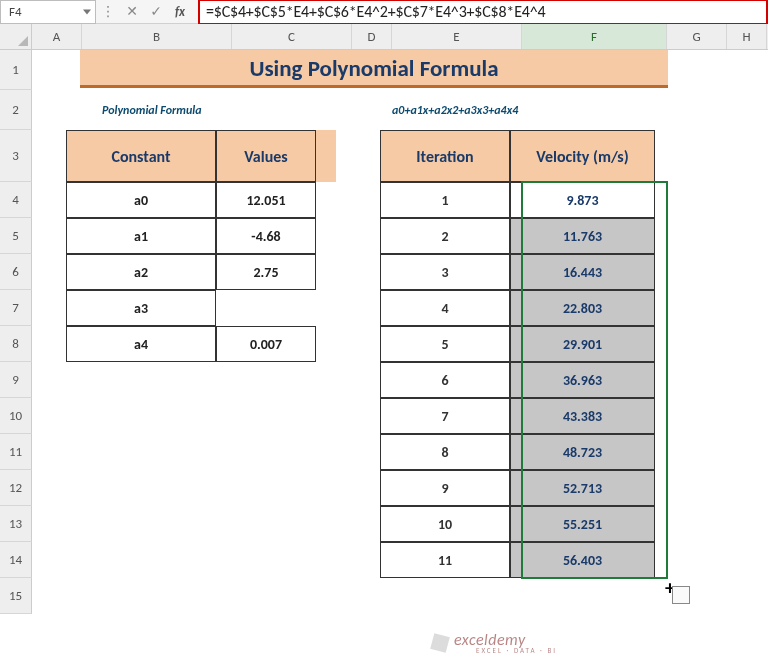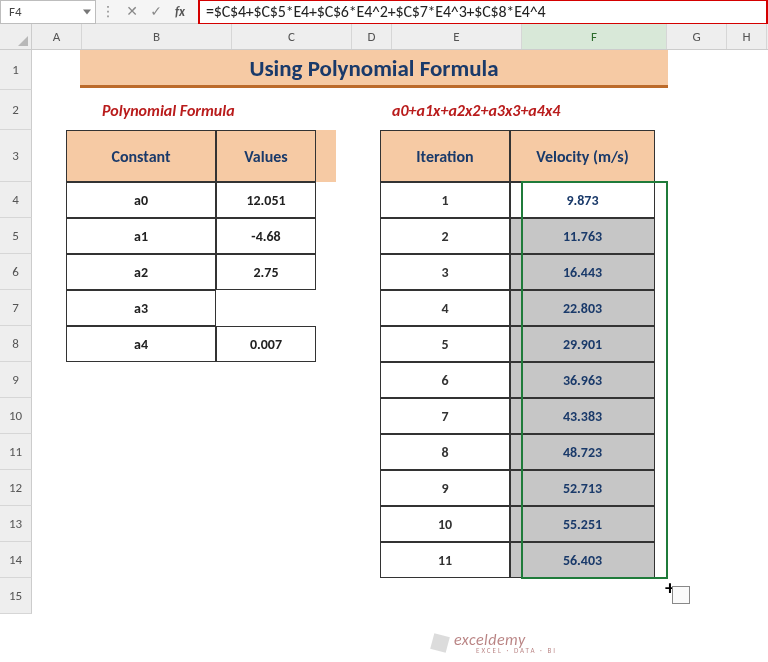--- a/index.html
+++ b/index.html
@@ -90,21 +90,21 @@
 
   .title {
     position: absolute; left: 48px; top: 0; width: 588px; height: 38px;
     background: #f6caa4; border-bottom: 3px solid #bc6b2b;
     color: #1a3a6a; font-weight: bold; font-size: 23px;
     display: flex; align-items: center; justify-content: center;
   }
 
   .subtitle {
     position: absolute; top: 40px; height: 40px;
-    color: #b91c1c; font-weight: bold; font-style: italic; font-size: 16px;
+    color: #0c4a6e; font-weight: bold; font-style: italic; font-size: 12px;
     display: flex; align-items: center;
   }
   .sub1 { left: 70px; }
   .sub2 { left: 360px; }
 
   
   .tbl1 { position: absolute; left: 34px; top: 80px; width: 270px; }
   .tbl1 .hdr { height: 52px; background: #f6caa4; display: flex; }
   .tbl1 .hdr .hc {
     border: 1px solid #333; color: #1a3a6a; font-weight: bold; font-size: 16px;

